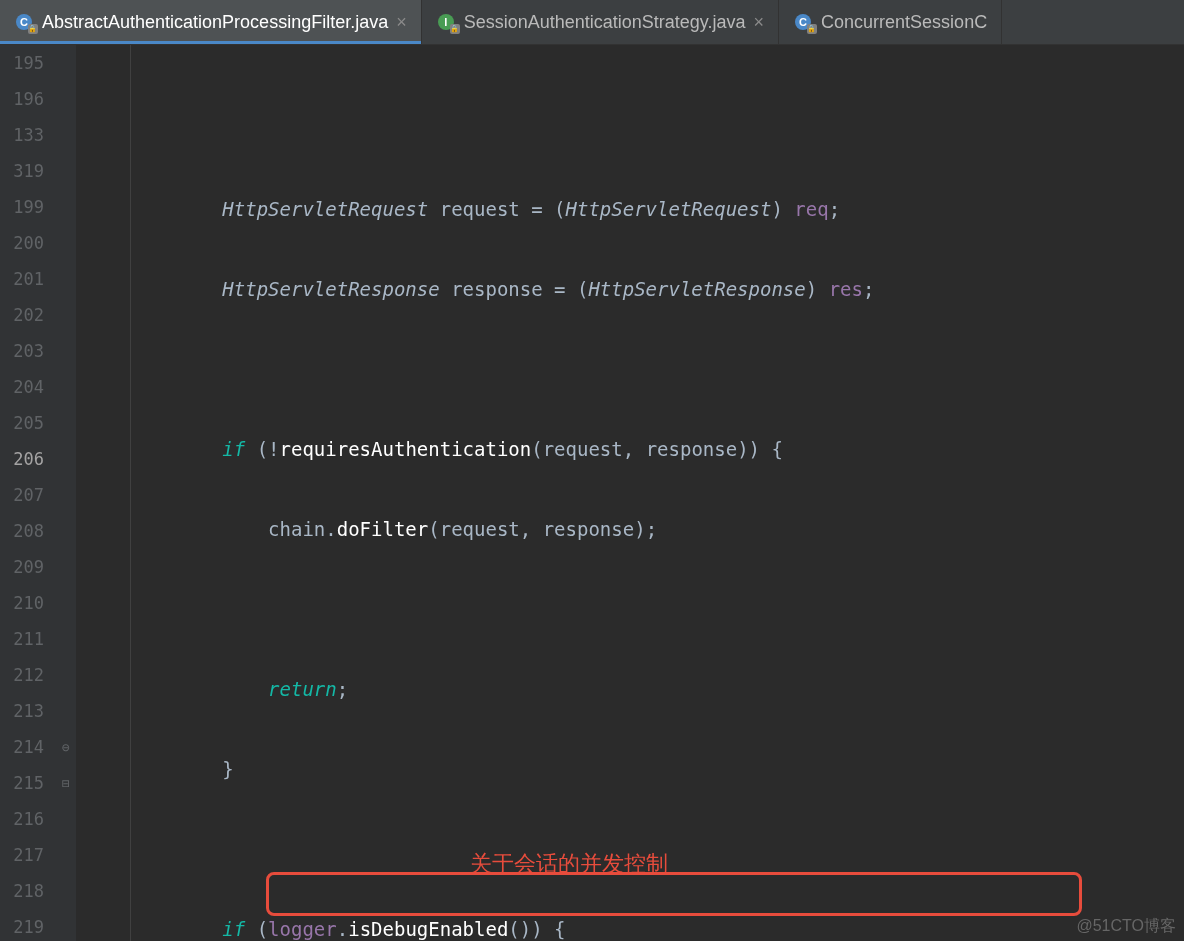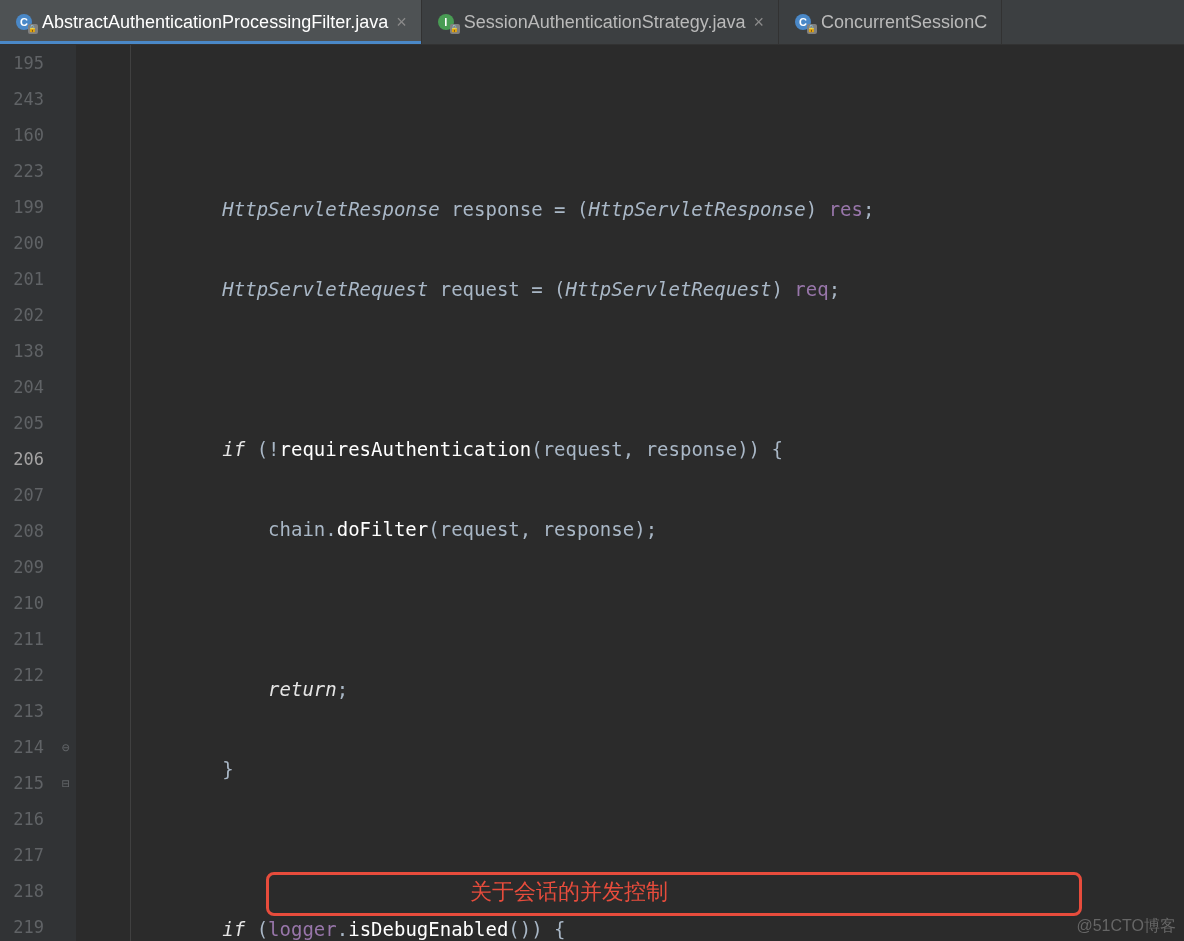--- a/index.html
+++ b/index.html
@@ -128,21 +128,21 @@
     position: relative;
     white-space: pre;
     font-size: 19px;
   }
   .code-line {
     height: 36px;
     line-height: 36px;
     padding-left: 4px;
     position: relative;
   }
-  .kw { color: #e5e5e5; font-style: italic; }
+  .kw { color: #14b8a6; font-style: italic; }
   .type { color: #a9b7c6; font-style: italic; }
   .var { color: #a9b7c6; }
   .method { color: #ffffff; }
   .field { color: #9876aa; }
   .red-box {
     position: absolute;
     border: 3px solid #e74c3c;
     border-radius: 8px;
     pointer-events: none;
   }
@@ -187,28 +187,28 @@
       <span class="circle">C</span>
       <span class="lock">🔒</span>
     </span>
     <span>ConcurrentSessionC</span>
   </div>
 </div>
 
 <div class="editor-area">
   <div class="gutter" id="gutter">
       <div class="gutter-line">195</div>
-      <div class="gutter-line">243</div>
-      <div class="gutter-line">160</div>
-      <div class="gutter-line">223</div>
+      <div class="gutter-line">196</div>
+      <div class="gutter-line">133</div>
+      <div class="gutter-line">319</div>
       <div class="gutter-line">199</div>
       <div class="gutter-line">200</div>
       <div class="gutter-line">201</div>
       <div class="gutter-line">202</div>
-      <div class="gutter-line">138</div>
+      <div class="gutter-line">203</div>
       <div class="gutter-line">204</div>
       <div class="gutter-line">205</div>
       <div class="gutter-line current">206</div>
       <div class="gutter-line">207</div>
       <div class="gutter-line">208</div>
       <div class="gutter-line">209</div>
       <div class="gutter-line">210</div>
       <div class="gutter-line">211</div>
       <div class="gutter-line">212</div>
       <div class="gutter-line">213</div>
@@ -244,22 +244,22 @@
       <div class="fold-mark"></div>
       <div class="fold-mark"></div>
       <div class="fold-mark"></div>
       <div class="fold-mark"></div>
     </div>
   <div class="margin-col"></div>
   <div class="indent-col"></div>
   <div class="code" id="code">
 
     <div class="code-line"> </div>
+    <div class="code-line">   <span class="type">HttpServletRequest</span> <span class="var">request</span> = (<span class="type">HttpServletRequest</span>) <span class="field">req</span>;</div>
     <div class="code-line">   <span class="type">HttpServletResponse</span> <span class="var">response</span> = (<span class="type">HttpServletResponse</span>) <span class="field">res</span>;</div>
-    <div class="code-line">   <span class="type">HttpServletRequest</span> <span class="var">request</span> = (<span class="type">HttpServletRequest</span>) <span class="field">req</span>;</div>
     <div class="code-line"> </div>
     <div class="code-line">   <span class="kw">if</span> (!<span class="method">requiresAuthentication</span>(<span class="var">request</span>, <span class="var">response</span>)) {</div>
     <div class="code-line">       <span class="var">chain</span>.<span class="method">doFilter</span>(<span class="var">request</span>, <span class="var">response</span>);</div>
     <div class="code-line"> </div>
     <div class="code-line">       <span class="kw">return</span>;</div>
     <div class="code-line">   }</div>
     <div class="code-line"> </div>
     <div class="code-line">   <span class="kw">if</span> (<span class="field">logger</span>.<span class="method">isDebugEnabled</span>()) {</div>
     
     
@@ -269,18 +269,18 @@
     
     
     
     
     
     
     
     
     
 
-    <div class="red-text" style="left:286px; top:832px;">关于会话的并发控制</div>
+    <div class="red-text" style="left:286px; top:804px;">关于会话的并发控制</div>
     <div class="red-box" style="left:82px; top:827px; width:816px; height:44px;"></div>
   </div>
 
   <div class="watermark">@51CTO博客</div>
 </div>
 
 </body></html>

